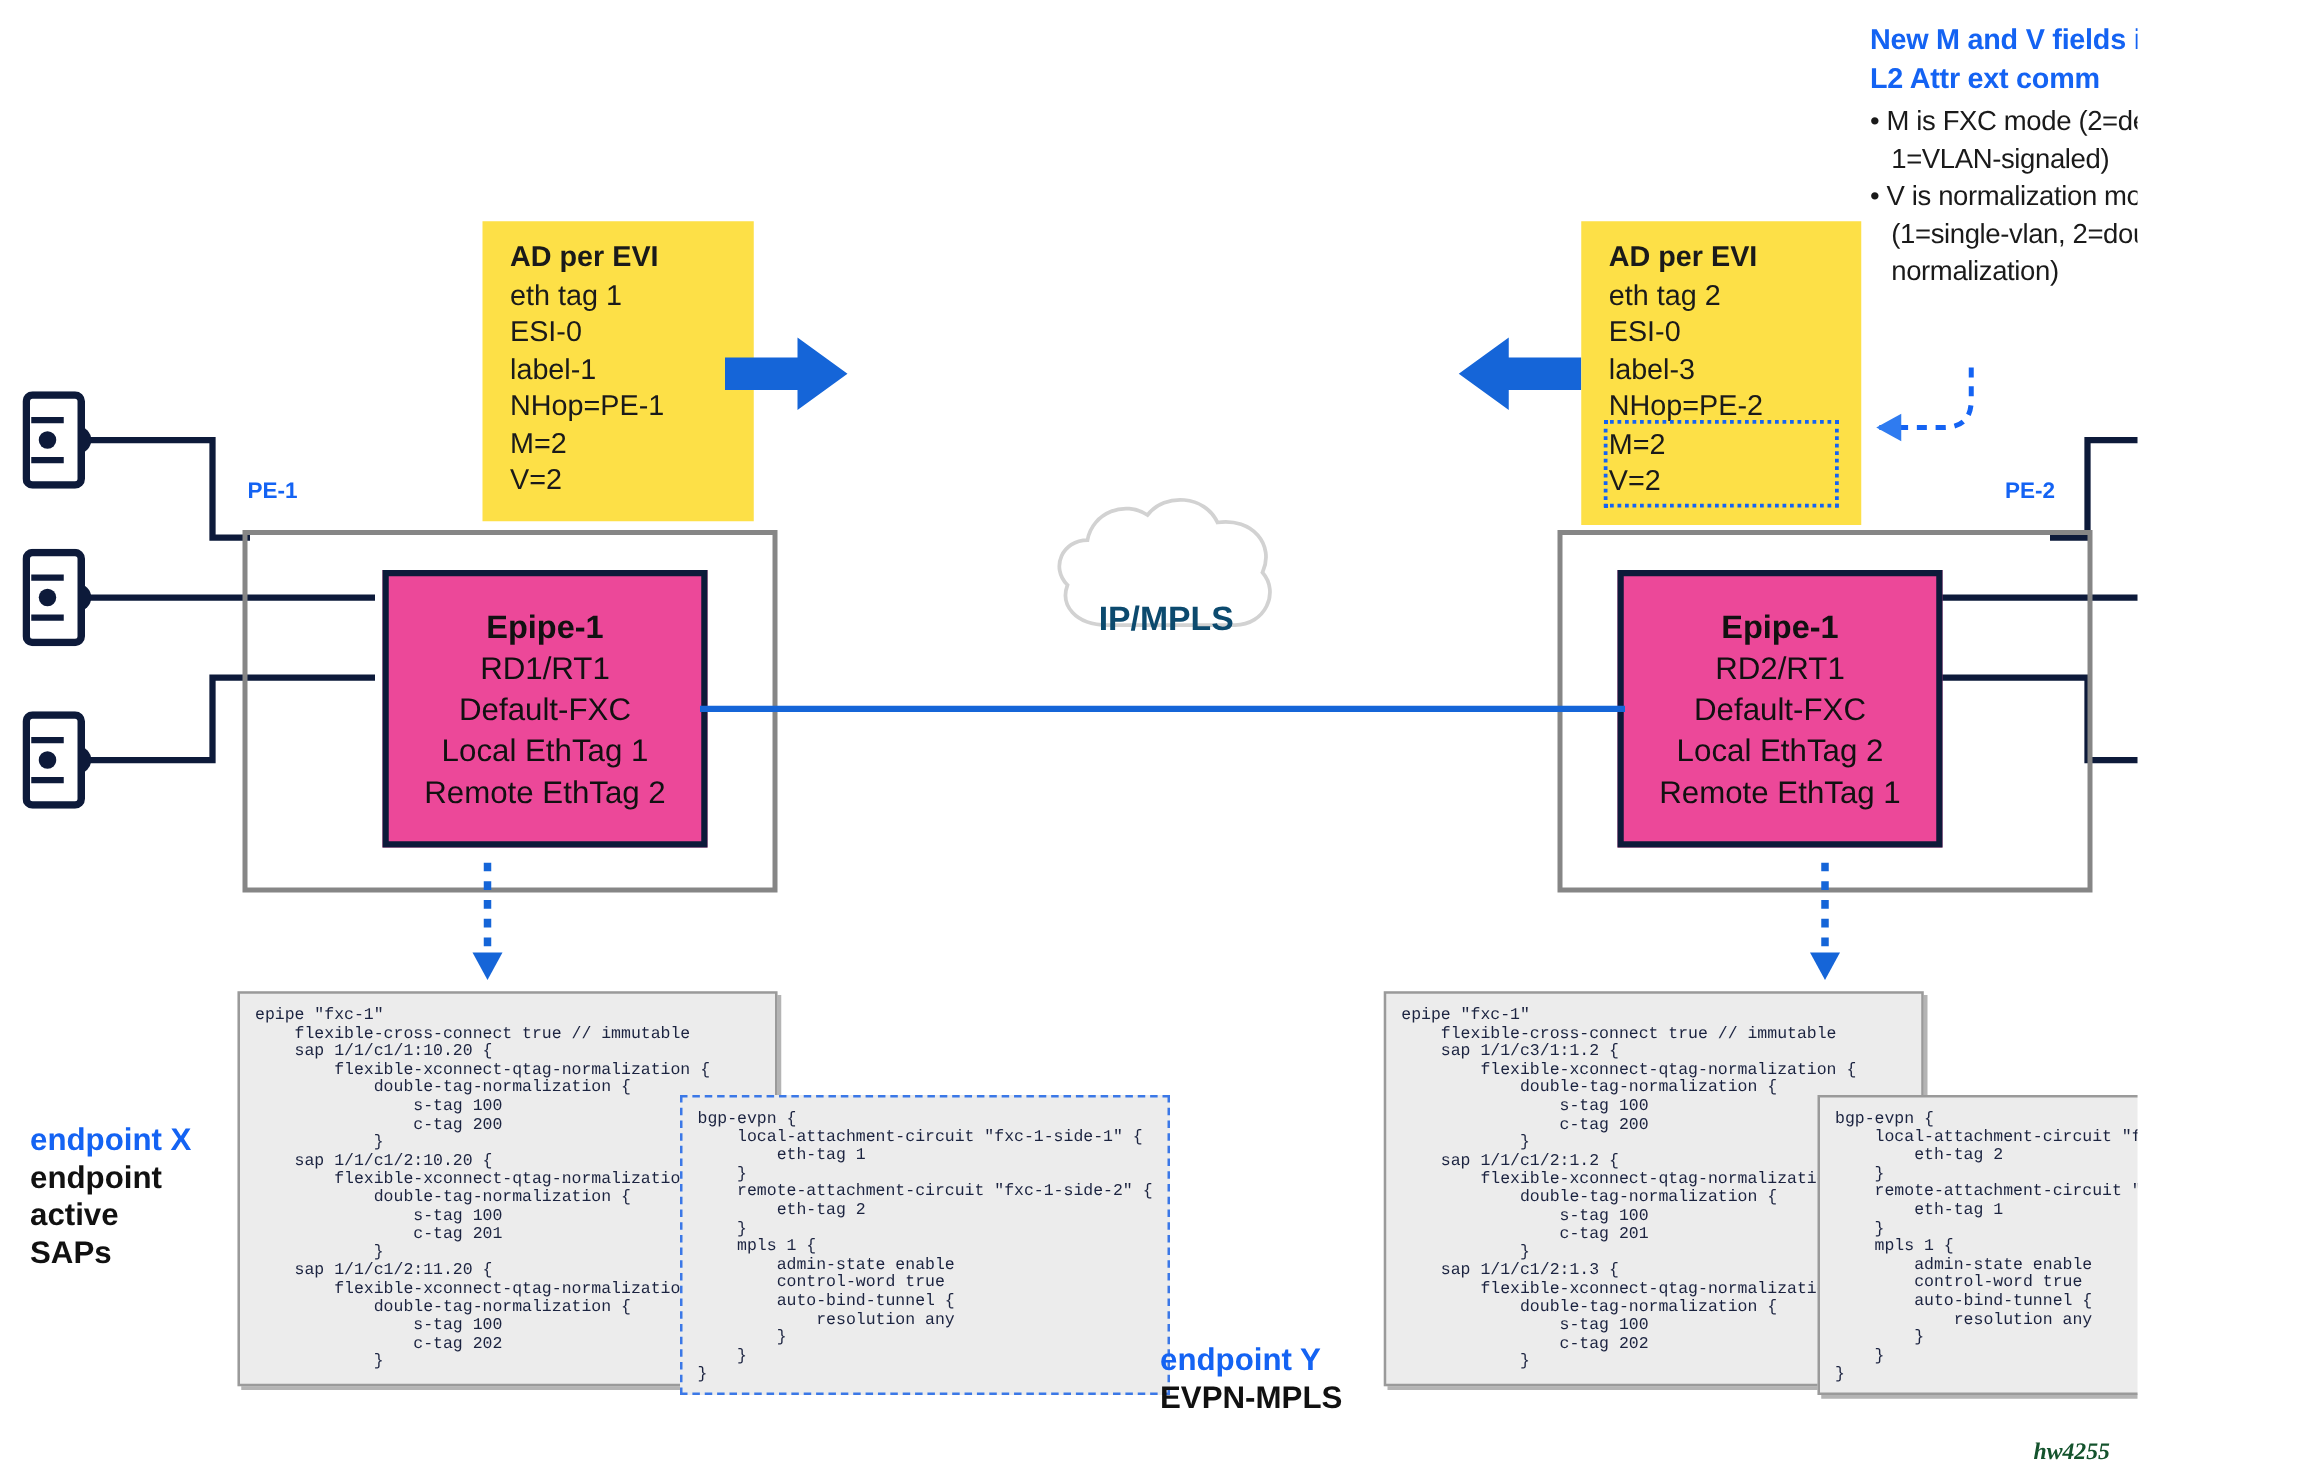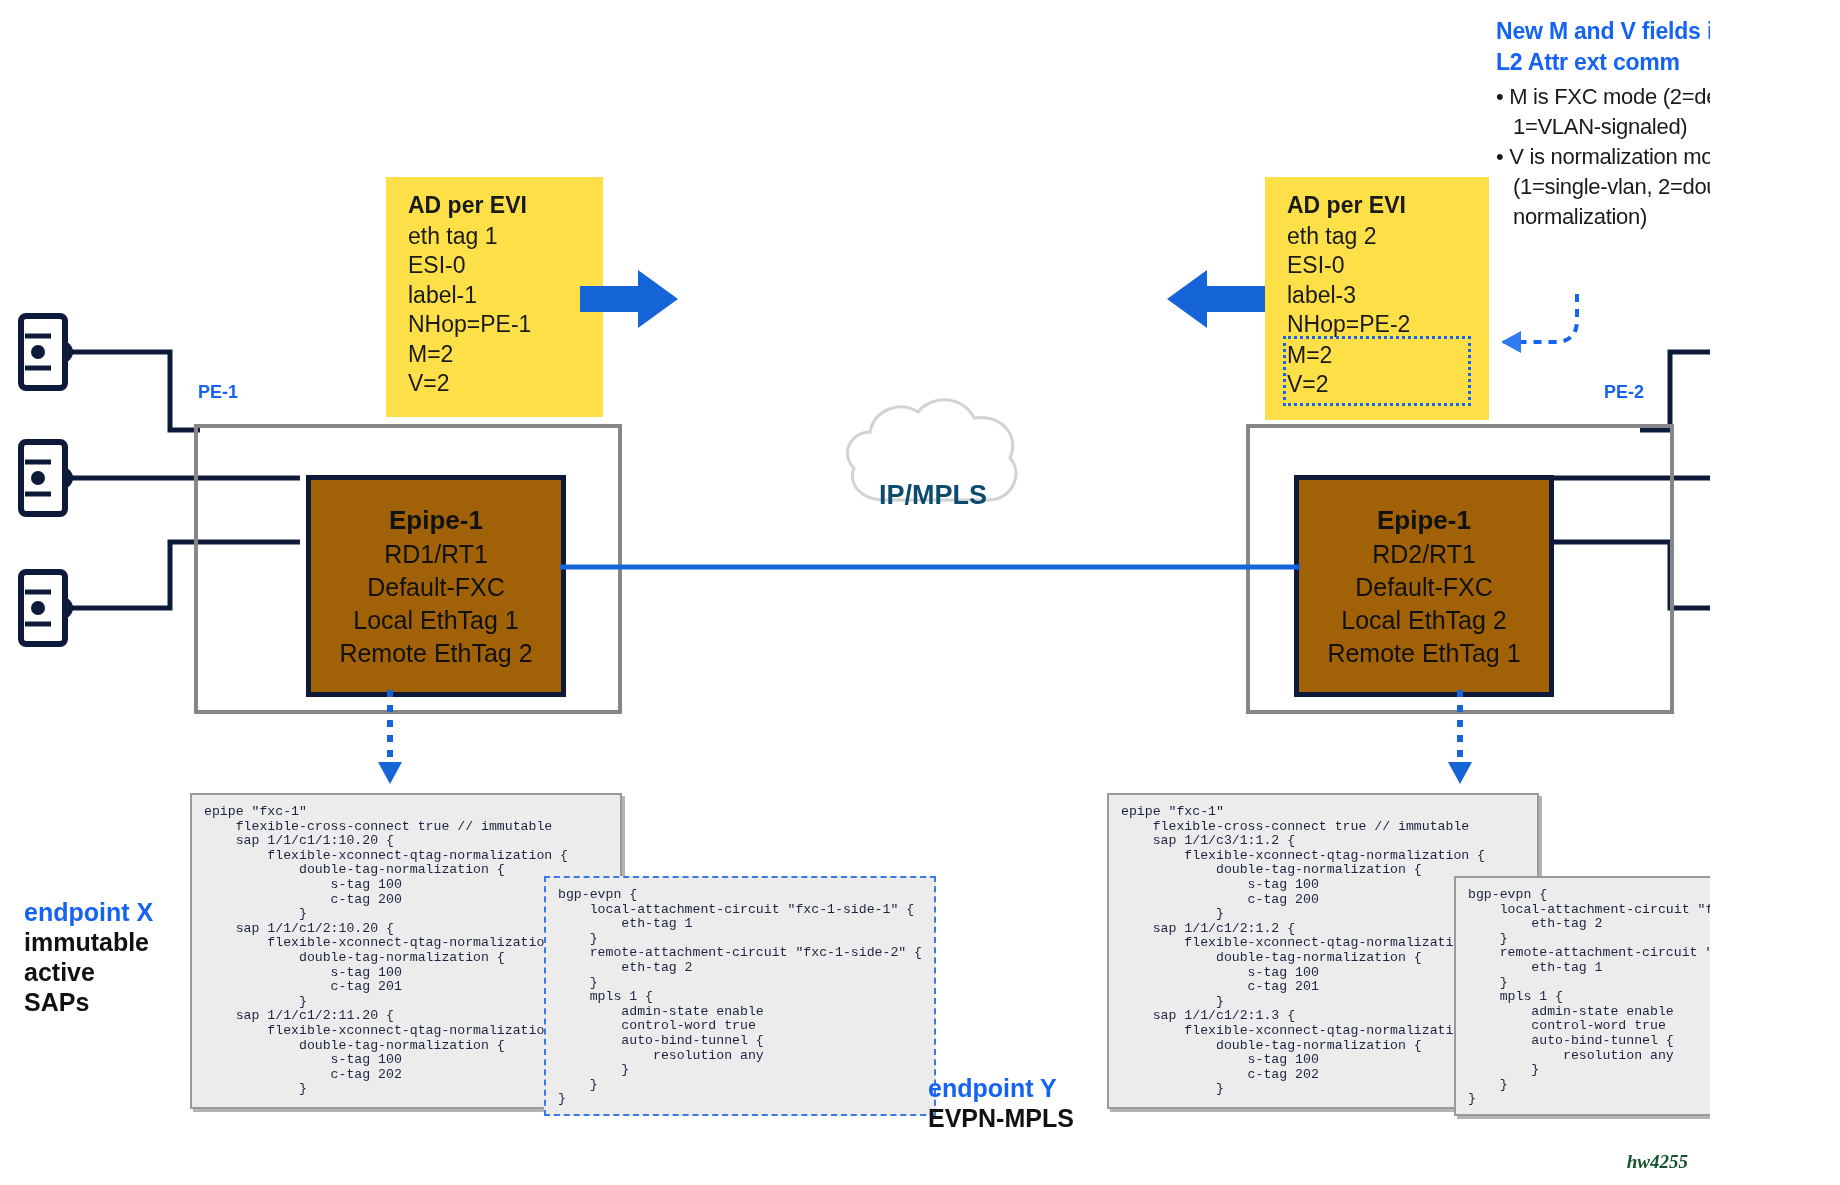--- a/index.html
+++ b/index.html
@@ -73,29 +73,28 @@
     background: transparent;
   }
   .pe-label {
     color: #1463f3;
     font-weight: bold;
     font-size: 18px;
   }
 
   
   .epipe {
-    background: #a16207;
+    background: #ec4899;
     border: 5px solid #0d1a3a;
     box-sizing: border-box;
     display: flex;
     flex-direction: column;
     align-items: center;
     justify-content: center;
     color: #111;
-    margin-top: 19px;
   }
   .epipe .ep-title {
     font-weight: bold;
     font-size: 26px;
     line-height: 34px;
     margin-bottom: 1px;
   }
   .epipe .ep-line {
     font-size: 25px;
     line-height: 33px;
@@ -378,21 +377,21 @@
         admin-state enable
         control-word true
         auto-bind-tunnel {
             resolution any
         }
     }
 }</div>
 
   <div class="abs" style="left:24px; top:897px; width:180px;">
     <div class="ep-caption-blue">endpoint X</div>
-    <div class="ep-caption-black">immutable</div>
+    <div class="ep-caption-black">endpoint</div>
     <div class="ep-caption-black">active</div>
     <div class="ep-caption-black">SAPs</div>
   </div>
 
   <div class="abs" style="left:928px; top:1073px; width:250px;">
     <div class="ep-caption-blue">endpoint Y</div>
     <div class="ep-caption-black">EVPN-MPLS</div>
   </div>
 
   <div class="abs" id="footer-code">hw4255</div>

